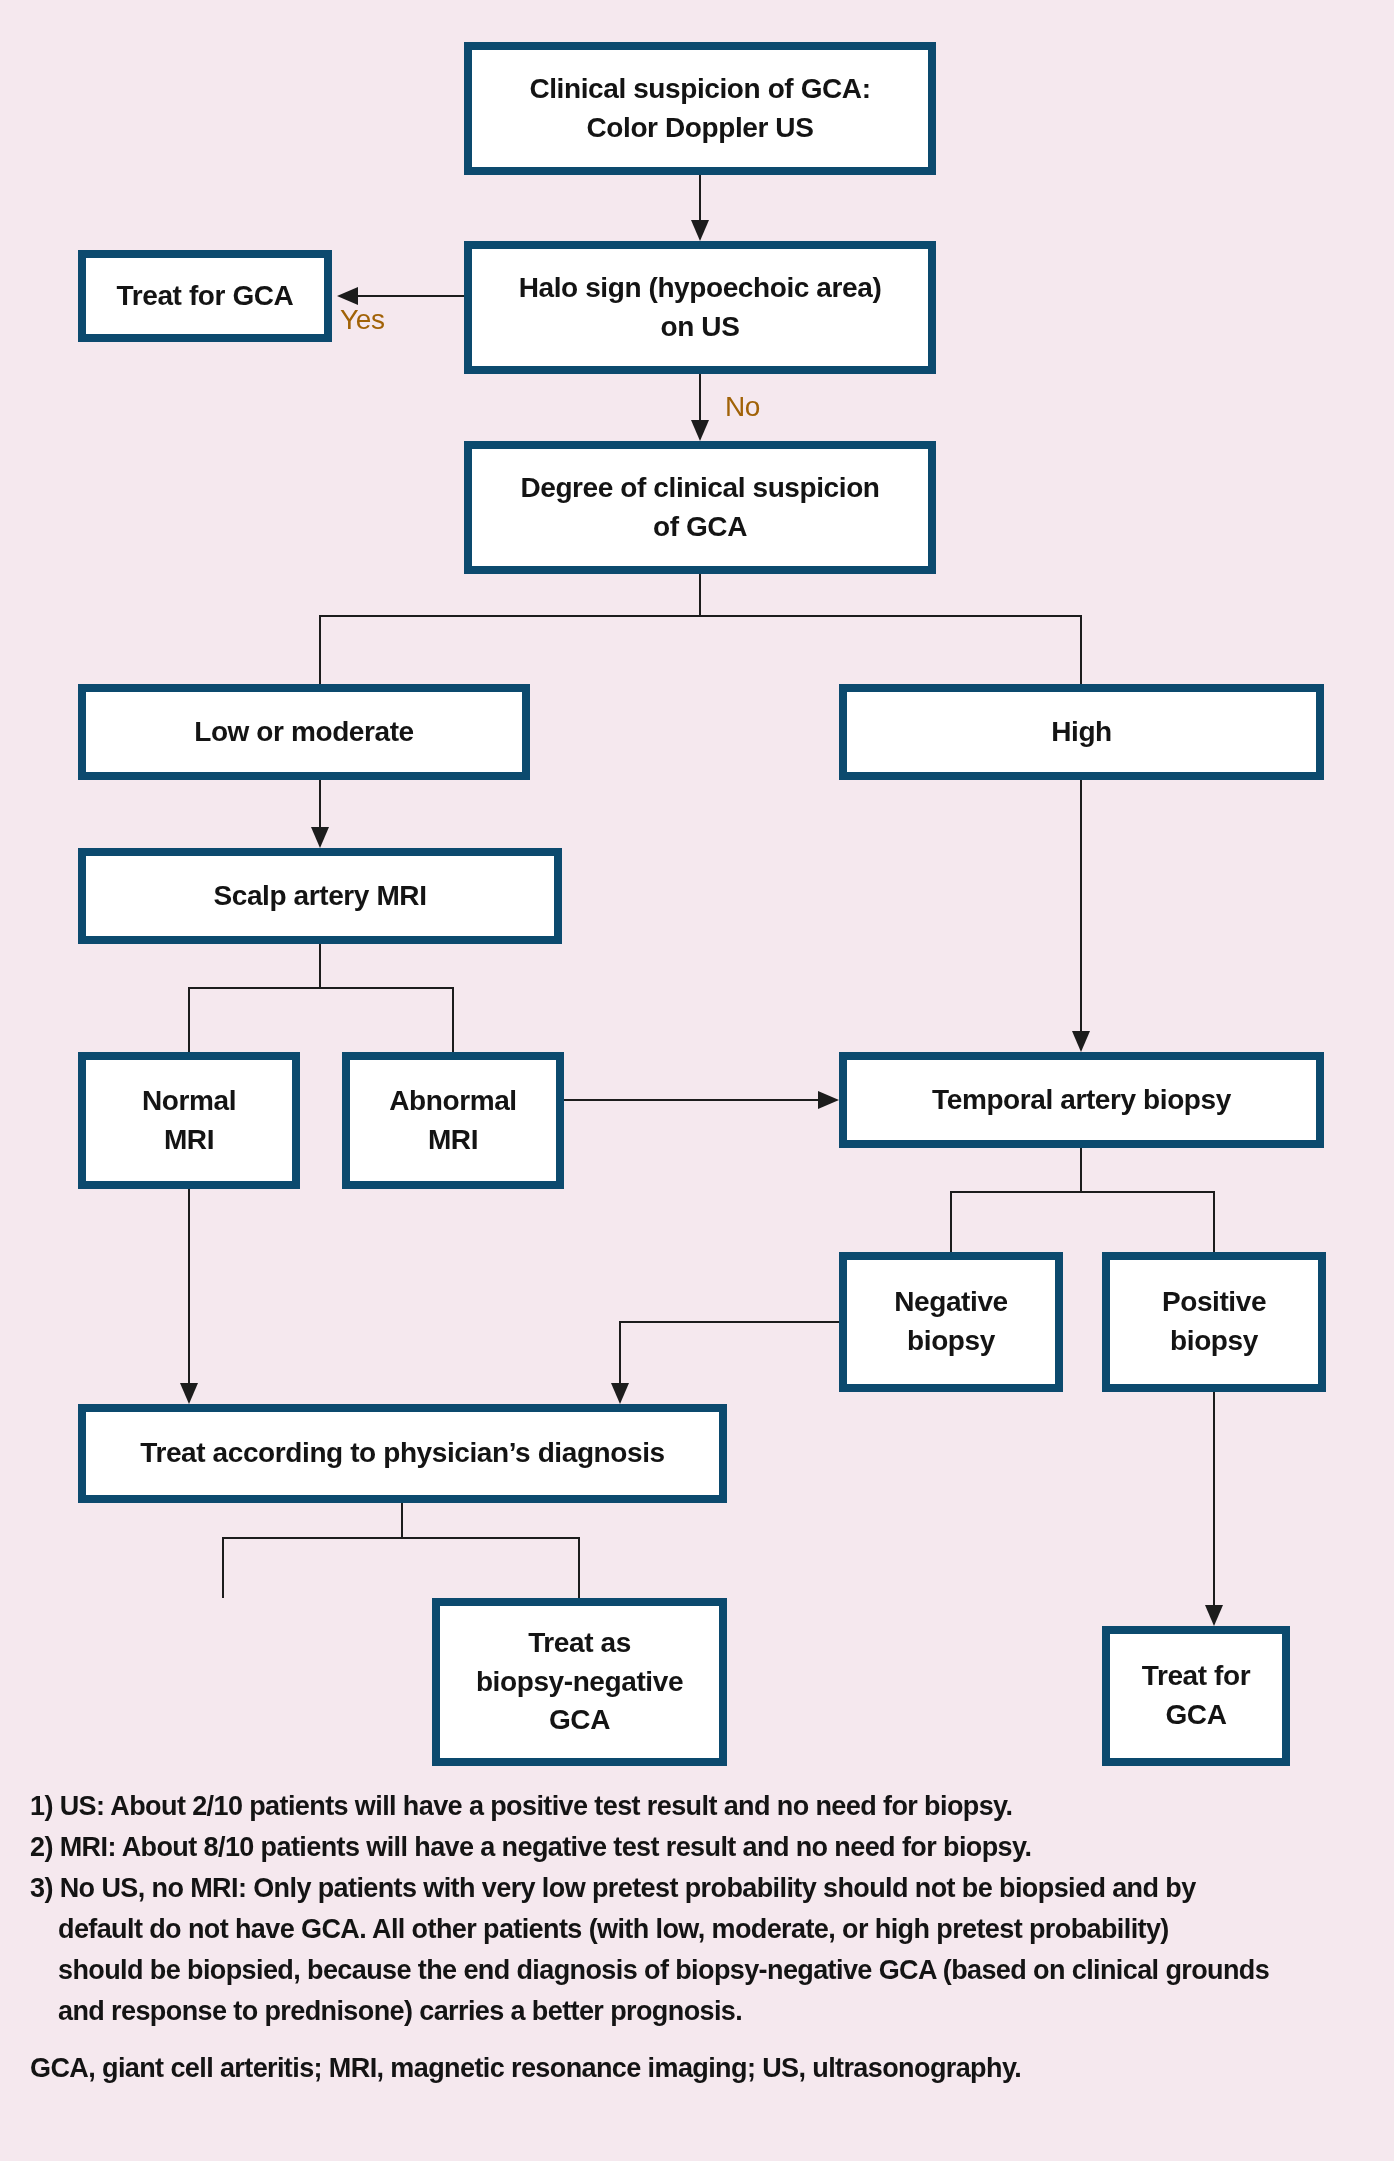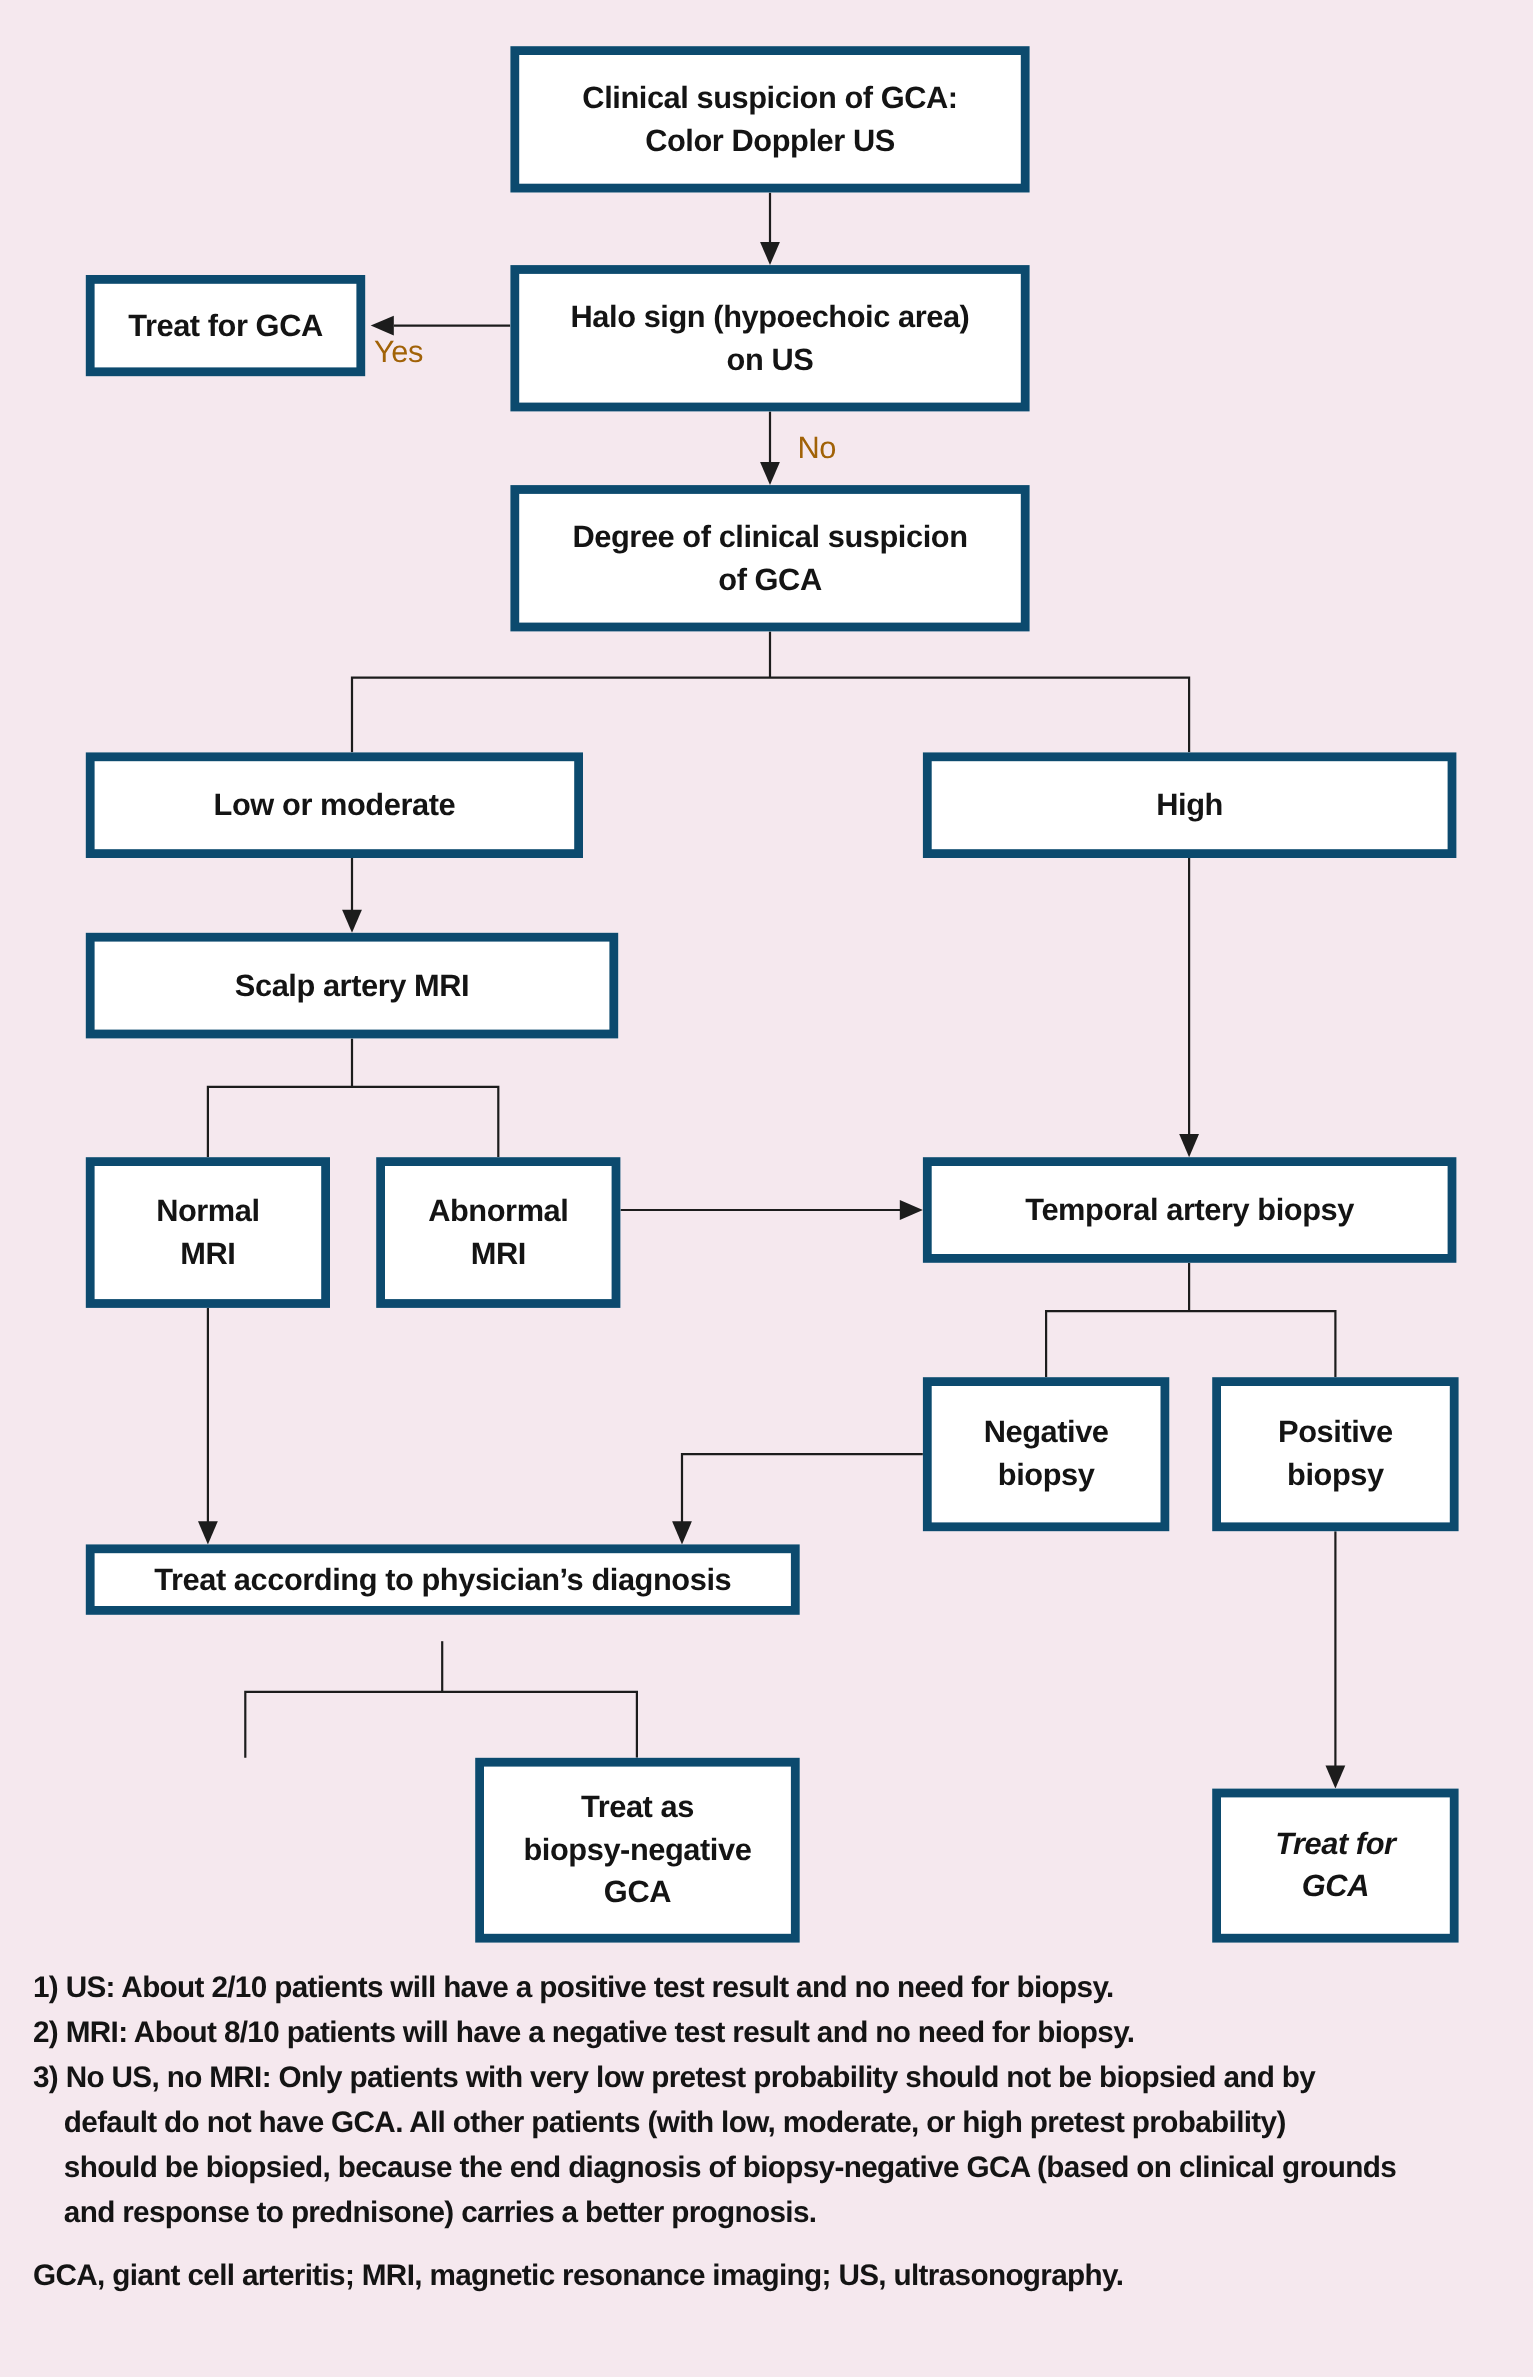--- a/index.html
+++ b/index.html
@@ -136,28 +136,28 @@
 MRI</div>
 
   <div class="node" style="left:839px; top:1052px; width:485px; height:96px;">Temporal artery biopsy</div>
 
   <div class="node" style="left:839px; top:1252px; width:224px; height:140px;">Negative
 biopsy</div>
 
   <div class="node" style="left:1102px; top:1252px; width:224px; height:140px;">Positive
 biopsy</div>
 
-  <div class="node" style="left:78px; top:1404px; width:649px; height:64px;">Treat according to physician’s diagnosis</div>
+  <div class="node" style="left:78px; top:1404px; width:649px; height:99px;">Treat according to physician’s diagnosis</div>
 
 
   <div class="node" style="left:432px; top:1598px; width:295px; height:168px;">Treat as
 biopsy-negative
 GCA</div>
 
-  <div class="node" style="left:1102px; top:1626px; width:224px; height:140px;font-style:italic;">Treat for
+  <div class="node" style="left:1102px; top:1626px; width:188px; height:140px;">Treat for
 GCA</div>
 
   <div class="edge-label" style="left:340px; top:304px; width:110px;">Yes</div>
 
   <div class="edge-label" style="left:725px; top:391px; width:90px;">No</div>
 
   <div class="footnote">
     <div class="fline">1) US: About 2/10 patients will have a positive test result and no need for biopsy.</div>
     <div class="fline">2) MRI: About 8/10 patients will have a negative test result and no need for biopsy.</div>
     <div class="fline">3) No US, no MRI: Only patients with very low pretest probability should not be biopsied and by</div>

